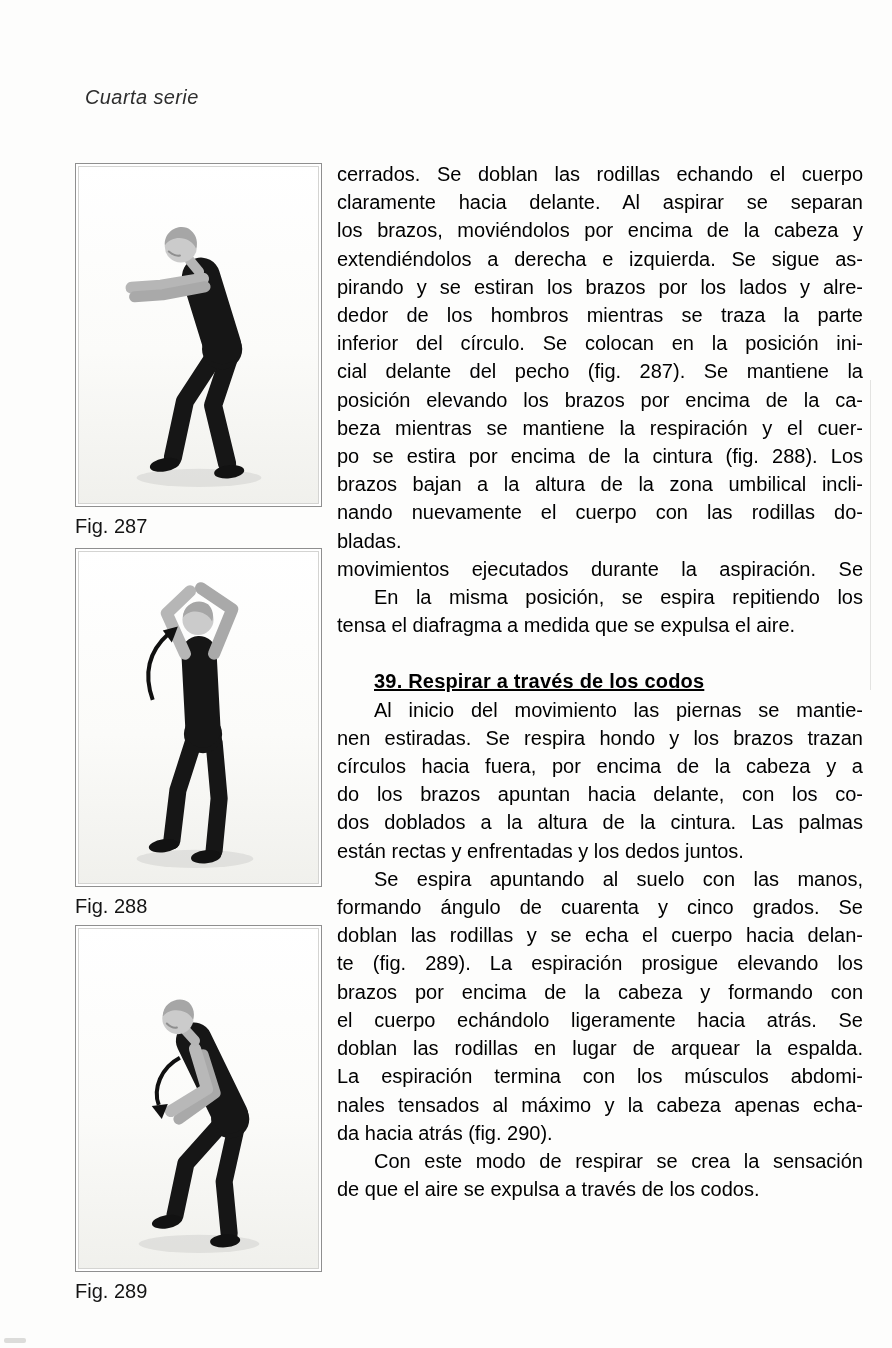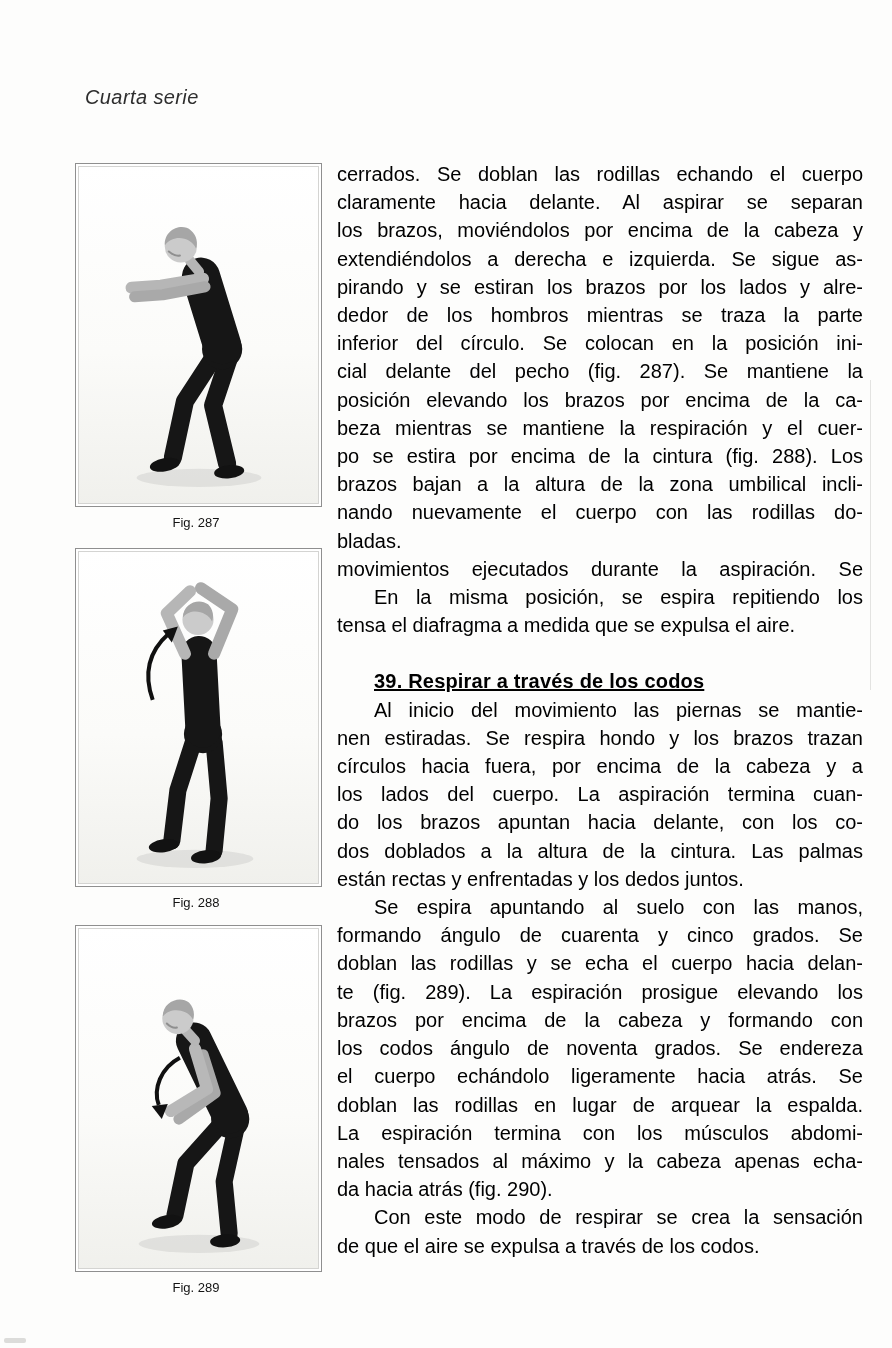--- a/index.html
+++ b/index.html
@@ -22,22 +22,22 @@
   .figure-block { position:absolute; left:0; width:247px; margin:0; }
   .figbox {
     width:245px;
     border:1px solid #8f8f8f;
     box-shadow: inset 0 0 0 2px #ffffff, inset 0 0 0 3px #d4d4d2;
     background:linear-gradient(180deg,#ffffff 0%, #fbfbf9 55%, #f0f0ec 100%);
     position:relative;
   }
   .figbox svg { display:block; width:100%; height:100%; }
   .figcaption {
-    text-align:center; padding-right:5px;
-    font-size:13px; color:#141414; margin-top:8px;
+    text-align:left; padding-right:5px;
+    font-size:20px; color:#141414; margin-top:8px;
   }
   
   .textcol {
     position:absolute; left:337px; top:160px; width:526px;
     font-size:20px; line-height:28.2px; color:#000000;
   }
   .tline { min-height:28.2px; text-align:left; }
   .tline.just { text-align:justify; text-align-last:justify; }
   .tline.ind  { padding-left:37px; }
   .tline.bold { font-weight:bold; letter-spacing:.2px; }
@@ -163,30 +163,28 @@
       <div class="tline just">brazos bajan a la altura de la zona umbilical incli-</div>
       <div class="tline just">nando nuevamente el cuerpo con las rodillas do-</div>
       <div class="tline">bladas.</div>
       <div class="tline just">movimientos ejecutados durante la aspiración. Se</div>
       <div class="tline just ind">En la misma posición, se espira repitiendo los</div>
       <div class="tline">tensa el diafragma a medida que se expulsa el aire.</div>
       <div class="tline ind bold gap">39. Respirar a través de los codos</div>
       <div class="tline just ind">Al inicio del movimiento las piernas se mantie-</div>
       <div class="tline just">nen estiradas. Se respira hondo y los brazos trazan</div>
       <div class="tline just">círculos hacia fuera, por encima de la cabeza y a</div>
-      <div class="tline just">los lados del cuerpo. La aspiración termina cuan-</div>
       <div class="tline just">do los brazos apuntan hacia delante, con los co-</div>
       <div class="tline just">dos doblados a la altura de la cintura. Las palmas</div>
       <div class="tline">están rectas y enfrentadas y los dedos juntos.</div>
       <div class="tline just ind">Se espira apuntando al suelo con las manos,</div>
       <div class="tline just">formando ángulo de cuarenta y cinco grados. Se</div>
       <div class="tline just">doblan las rodillas y se echa el cuerpo hacia delan-</div>
       <div class="tline just">te (fig. 289). La espiración prosigue elevando los</div>
       <div class="tline just">brazos por encima de la cabeza y formando con</div>
-      <div class="tline just">los codos ángulo de noventa grados. Se endereza</div>
       <div class="tline just">el cuerpo echándolo ligeramente hacia atrás. Se</div>
       <div class="tline just">doblan las rodillas en lugar de arquear la espalda.</div>
       <div class="tline just">La espiración termina con los músculos abdomi-</div>
       <div class="tline just">nales tensados al máximo y la cabeza apenas echa-</div>
       <div class="tline">da hacia atrás (fig. 290).</div>
       <div class="tline just ind">Con este modo de respirar se crea la sensación</div>
       <div class="tline">de que el aire se expulsa a través de los codos.</div>
     </div>
 
   <div class="edge-line-right"></div>

